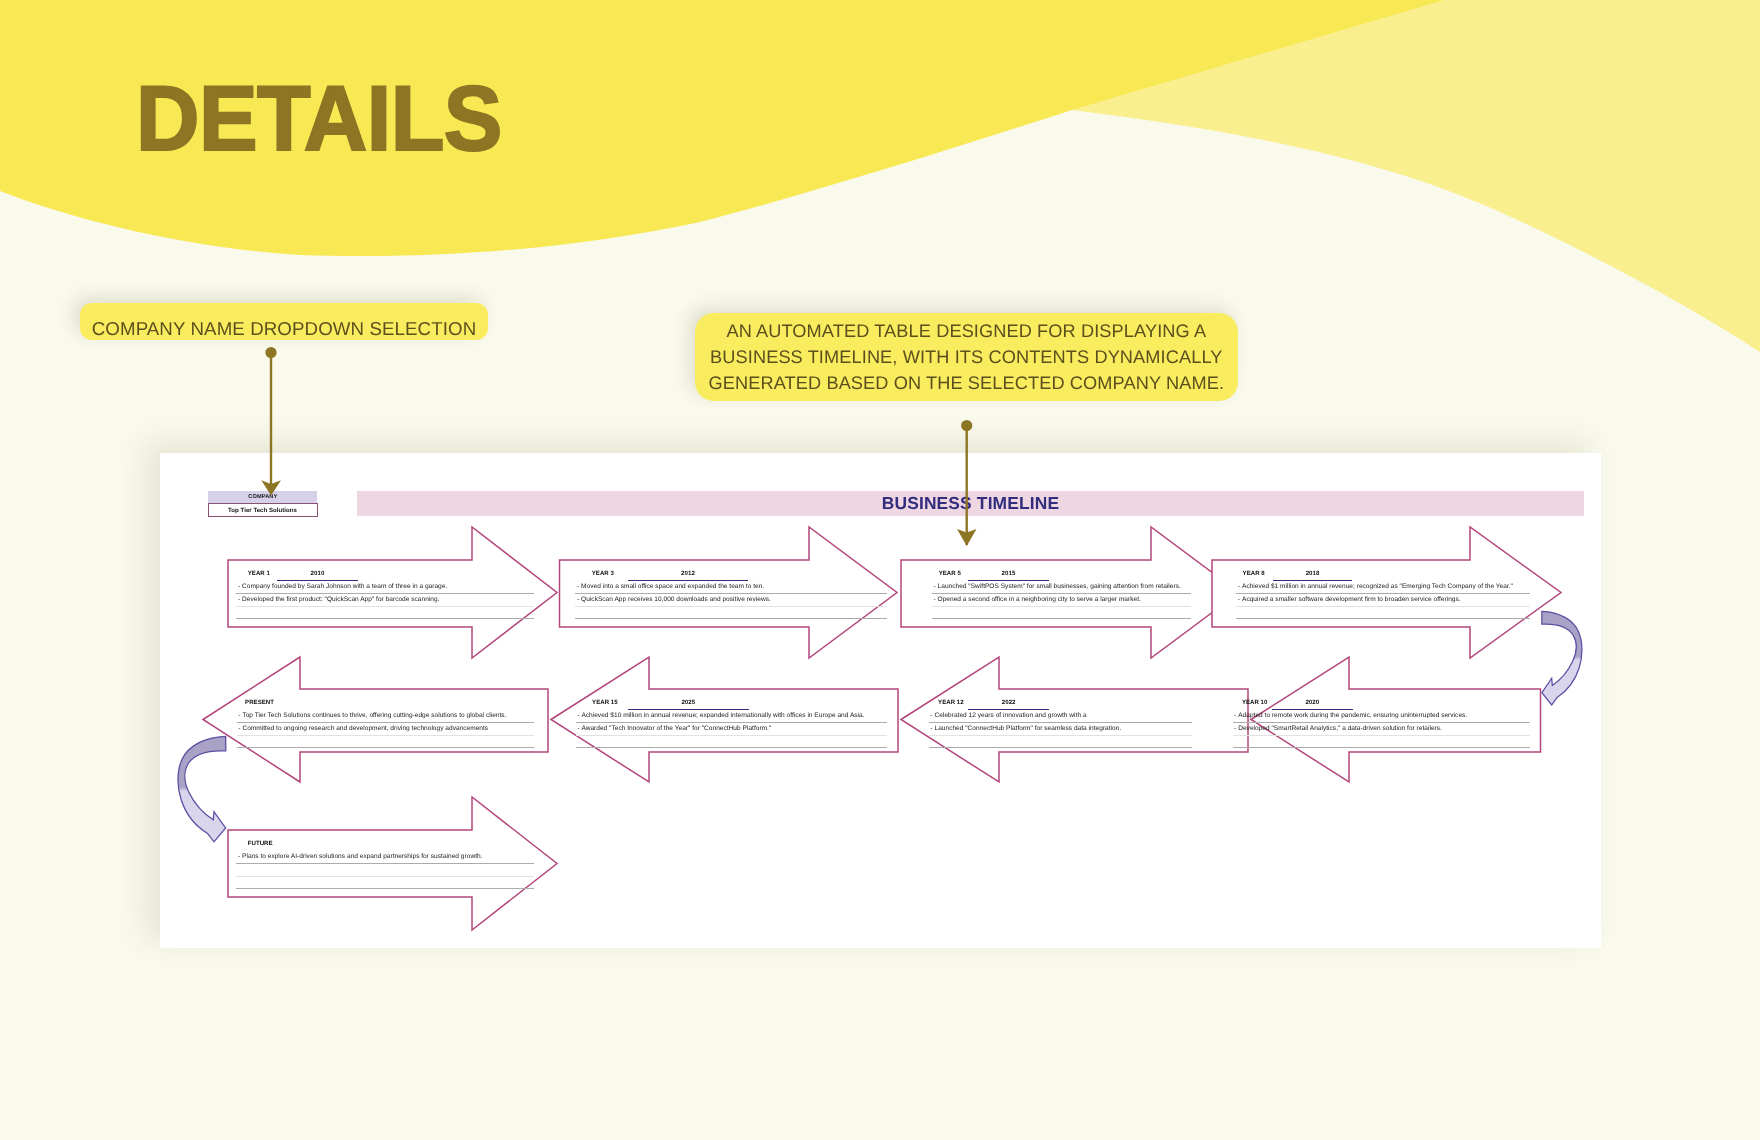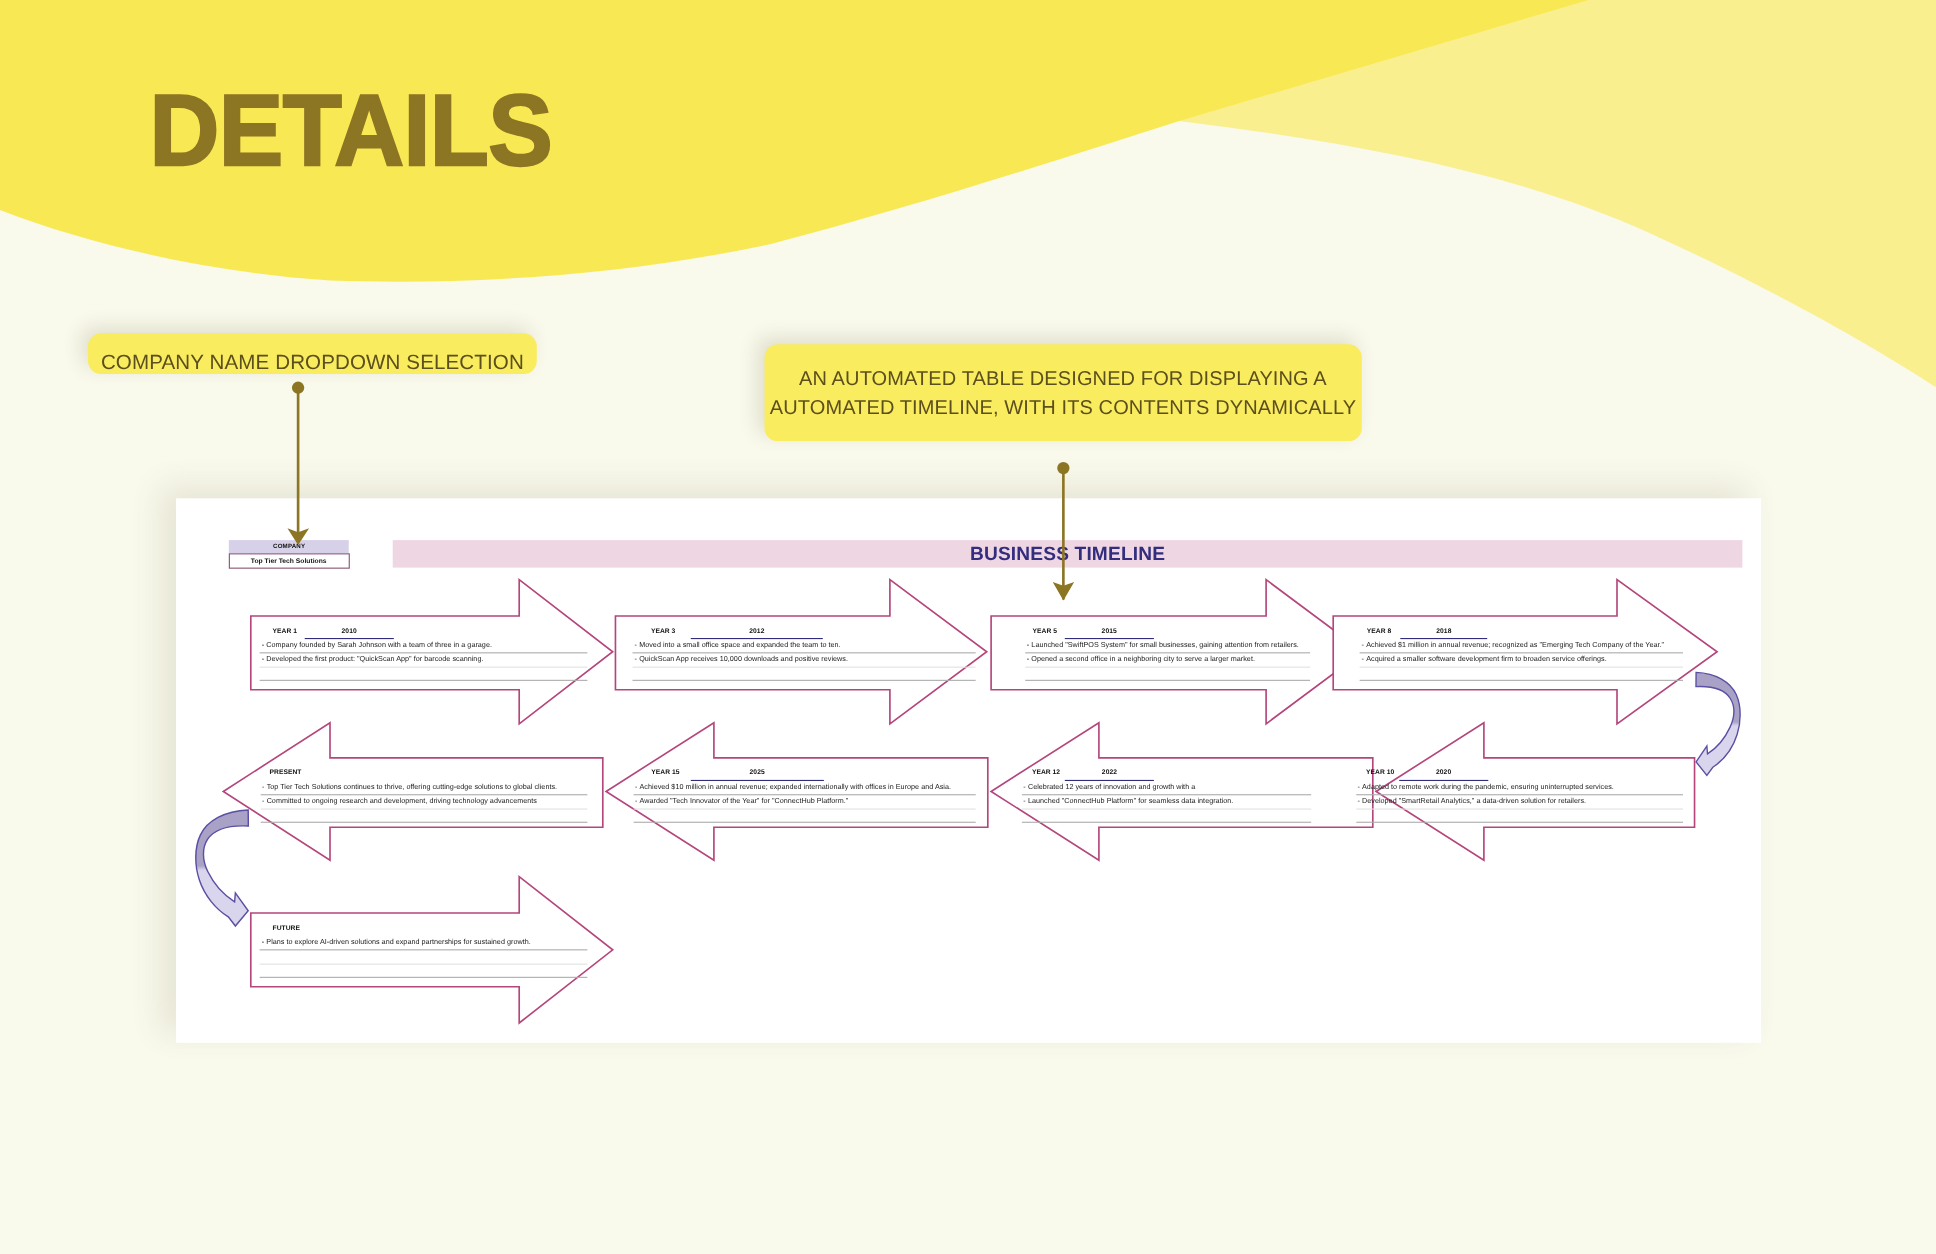--- a/index.html
+++ b/index.html
@@ -4,21 +4,21 @@
 <title>Details</title>
 <style>
   *{margin:0;padding:0;box-sizing:border-box;}
   html,body{width:1760px;height:1140px;}
   body{background:#F9F9EC;font-family:"Liberation Sans",sans-serif;overflow:hidden;position:relative;-webkit-font-smoothing:antialiased;text-rendering:geometricPrecision;}
   #bgsvg{position:absolute;left:0;top:0;width:1760px;height:1140px;}
   .page-title{position:absolute;left:136px;top:73px;font-size:92px;line-height:92px;font-weight:700;color:#8C7523;letter-spacing:-0.5px;transform:scaleX(0.955);transform-origin:left top;-webkit-text-stroke:2.2px #8C7523;}
   .callout{position:absolute;background:#F9EC5E;border-radius:12px;color:#5C4F1E;font-weight:400;text-align:center;
            box-shadow:-6px -6px 16px rgba(120,115,80,0.18);display:flex;align-items:center;justify-content:center;}
   #callout1{left:80px;top:303px;width:408px;height:37px;font-size:18.7px;letter-spacing:0.1px;white-space:nowrap;align-items:flex-end;}
-  #callout2{left:694.6px;top:313.3px;width:543.4px;height:87.5px;font-size:18.2px;line-height:26px;letter-spacing:0.1px;}
+  #callout2{left:694.6px;top:313.3px;width:543.4px;height:87.5px;font-size:18.2px;line-height:26px;letter-spacing:0.1px;border-radius:19px;}
   #callout2 .cl{display:block;white-space:nowrap;}
   .leadersvg{position:absolute;left:0;top:0;width:1760px;height:1140px;pointer-events:none;}
   .sheet{position:absolute;left:160px;top:453px;width:1441px;height:495px;background:#FFFFFF;
          box-shadow:-14px -10px 26px rgba(120,115,80,0.14);}
   .company-head{position:absolute;left:48.2px;top:38px;width:109.3px;height:11.5px;background:#D7D0E9;
       font-size:5.6px;font-weight:700;color:#111;display:flex;align-items:center;justify-content:center;letter-spacing:0.15px;}
   .company-cell{position:absolute;left:47.5px;top:50.4px;width:110px;height:13.5px;background:#fff;border:0.9px solid #8A5271;
       font-size:6.1px;font-weight:700;color:#111;display:flex;align-items:center;justify-content:center;letter-spacing:0.02px;}
   .tl-head{position:absolute;left:197px;top:38px;width:1227px;height:25px;background:#EFD6E3;
       display:flex;align-items:center;justify-content:center;}
@@ -40,21 +40,22 @@
   <path fill="#F8E954" d="M0,0 L1444,0 L1072,110 C960,146 830,188 700,222 C560,252 420,259 300,255 C190,248 80,222 0,191 Z"></path>
 </svg>
 <div class="page-title">DETAILS</div>
 
 <div class="callout" id="callout1">
     <span>COMPANY NAME DROPDOWN SELECTION</span>
   </div>
 <div class="callout" id="callout2">
     <div>
   <span class="cl">AN AUTOMATED TABLE DESIGNED FOR DISPLAYING A</span>
-  <span class="cl">AUTOMATED TIMELINE, WITH ITS CONTENTS DYNAMICALLY</span>
+  <span class="cl">BUSINESS TIMELINE, WITH ITS CONTENTS DYNAMICALLY</span>
+  <span class="cl">GENERATED BASED ON THE SELECTED COMPANY NAME.</span>
 </div>
   </div>
 
 <div class="sheet">
   <div class="company-head">COMPANY</div>
   <div class="company-cell">Top Tier Tech Solutions</div>
   <div class="tl-head">
       <span>BUSINESS TIMELINE</span>
     </div>
   <svg class="tlsvg" viewBox="0 0 1441 495">

